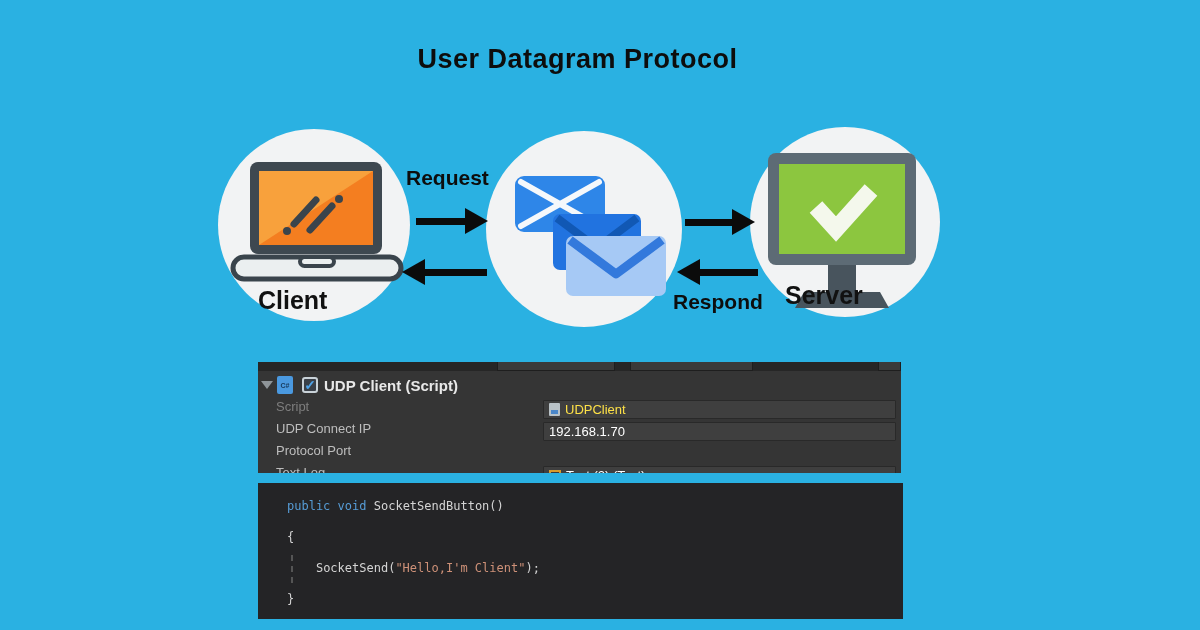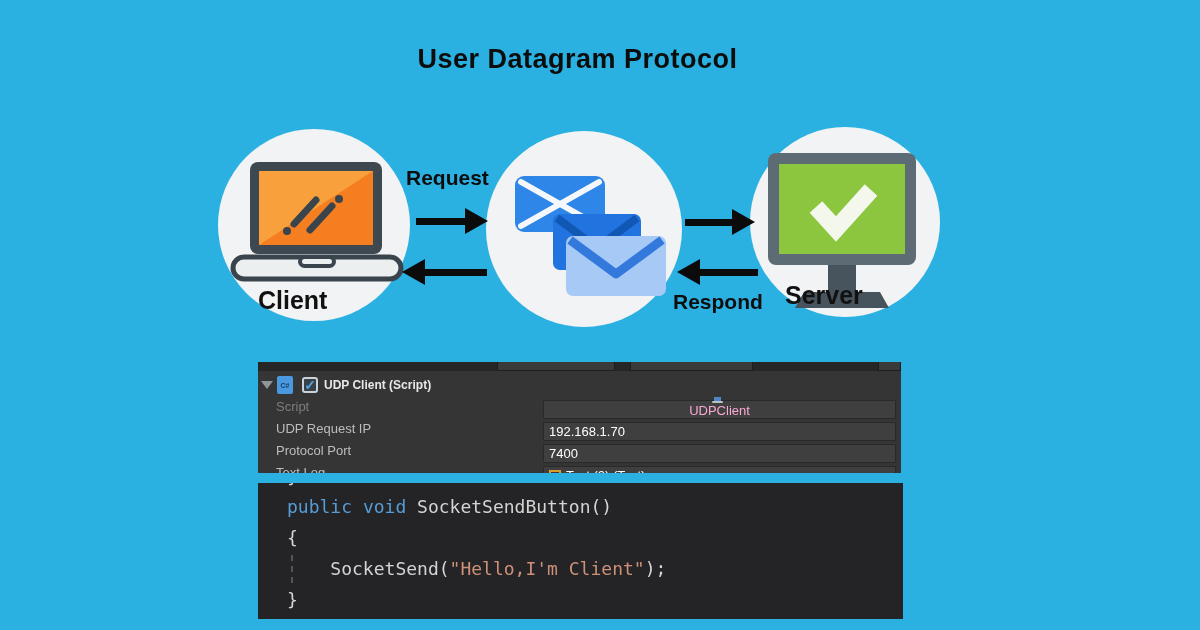--- a/index.html
+++ b/index.html
@@ -79,51 +79,51 @@
     display:flex; align-items:center; justify-content:center;
     font-size:7px; font-weight:700; color:#17395c;
   }
   .checkbox {
     width:16px; height:16px; margin-left:9px;
     border:2px solid #C9D2D8; border-radius:3px;
     background:#3a4048;
     display:flex; align-items:center; justify-content:center;
     font-size:14px; font-weight:700; color:#4FA3E8; line-height:1;
   }
-  .insp-title { margin-left:6px; font-size:12px; font-weight:700; color:#E8E8E8; }
+  .insp-title { margin-left:6px; font-size:15px; font-weight:700; color:#E8E8E8; }
   .insp-rows { position:absolute; left:0; top:37px; width:100%; }
   .insp-row { height:22px; display:flex; align-items:flex-start; position:relative; }
   .insp-row .rlabel { padding-left:18px; }
   .rlabel.disabled { color:#7E7E7E; }
   .field {
     position:absolute; left:285px; top:1px; width:353px; height:19px;
     background:#3F3F3F; border:1px solid #292929; border-radius:1px;
     display:flex; align-items:center; padding:0 5px;
     color:#ffffff;
   }
-  .field.disabled { color:#f9a8d4;flex-direction:column; }
+  .field.disabled { color:#fde047; }
   .doc-icon {
     width:11px; height:13px; margin-right:5px;
     background:#B9C2C7; border-radius:1px; position:relative;
   }
   .doc-icon::after {
     content:""; position:absolute; left:2px; bottom:2px;
     width:7px; height:4px; background:#4A86C8;
   }
   .text-icon {
     width:12px; height:12px; margin-right:5px;
     border:2px solid #D99B2B; background:#3a3a3a;
   }
 
   
   .code-panel {
     left:258px; top:483px; width:645px; height:136px;
     background:#242426; overflow:hidden;
     font-family:"DejaVu Sans Mono", monospace;
-    font-size:18px; color:#D4D4D4;
+    font-size:12px; color:#D4D4D4;
   }
   .code-lines { position:absolute; left:29px; top:8px; }
   .code-line { height:31px; line-height:31px; white-space:pre; }
   .kw { color:#569CD6; }
   .str { color:#CE9178; }
   .clip-brace {
     position:absolute; left:29px; top:0; height:7px; width:20px; overflow:hidden;
   }
   .clip-brace span { position:relative; top:-17px; display:block; }
   .indent-guide {
@@ -213,30 +213,27 @@
 
   <div class="insp-rows">
     <div class="insp-row">
       <div class="rlabel disabled">Script</div>
       <div class="field disabled">
         <div class="doc-icon"></div>
         <span>UDPClient</span>
       </div>
     </div>
     <div class="insp-row">
-      <div class="rlabel">UDP Request IP</div>
+      <div class="rlabel">UDP Connect IP</div>
       <div class="field">
         <span>192.168.1.70</span>
       </div>
     </div>
     <div class="insp-row">
       <div class="rlabel">Protocol Port</div>
-      <div class="field">
-        <span>7400</span>
-      </div>
     </div>
     <div class="insp-row">
       <div class="rlabel">Text Log</div>
       <div class="field">
         <div class="text-icon"></div>
         <span>Text (2) (Text)</span>
       </div>
     </div>
   </div>
 </div>

